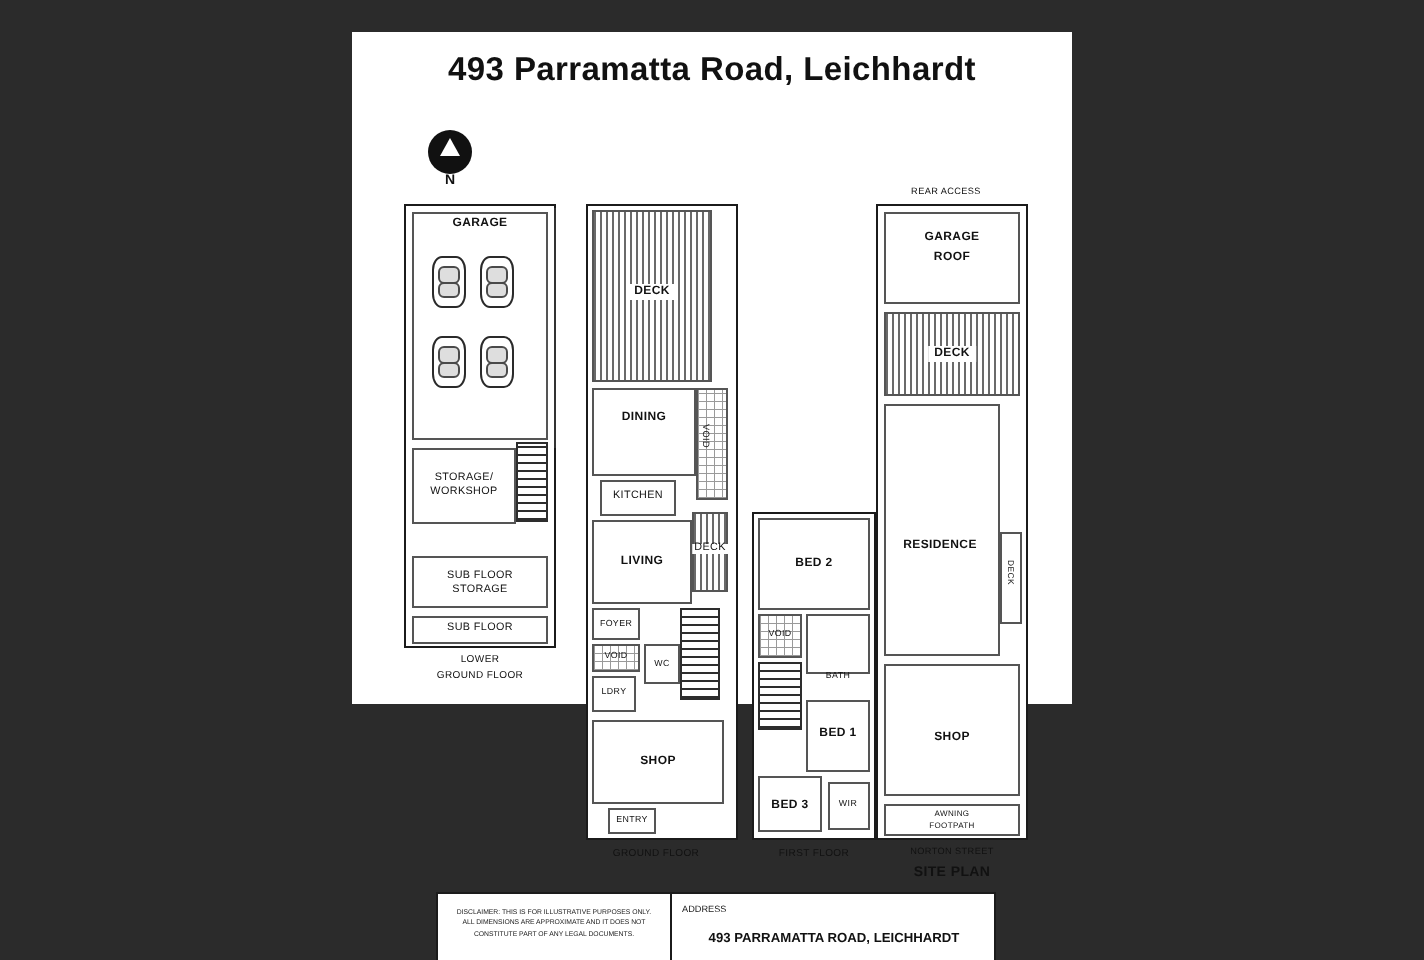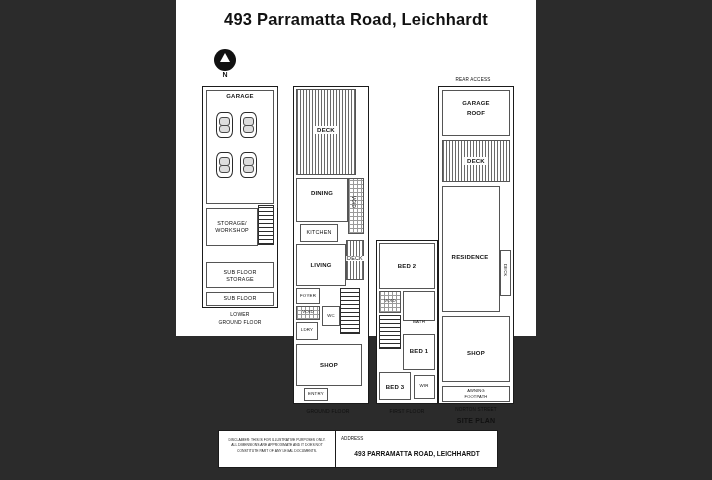--- a/index.html
+++ b/index.html
@@ -8,21 +8,21 @@
     background:#2b2b2b;
     font-family:"Liberation Sans", sans-serif;
     overflow:hidden;
   }
   #stage{
     position:relative;
     width:712px;height:480px;
   }
   #sheet{
     position:absolute;
-    left:176px;top:0;
+    left:176px;top:16px;
     width:360px;height:336px;
     background:#ffffff;
   }
   .ttl{
     position:absolute;
     left:0;top:10px;width:360px;
     text-align:center;
     font-size:16.5px;
     font-weight:700;
     color:#111;

